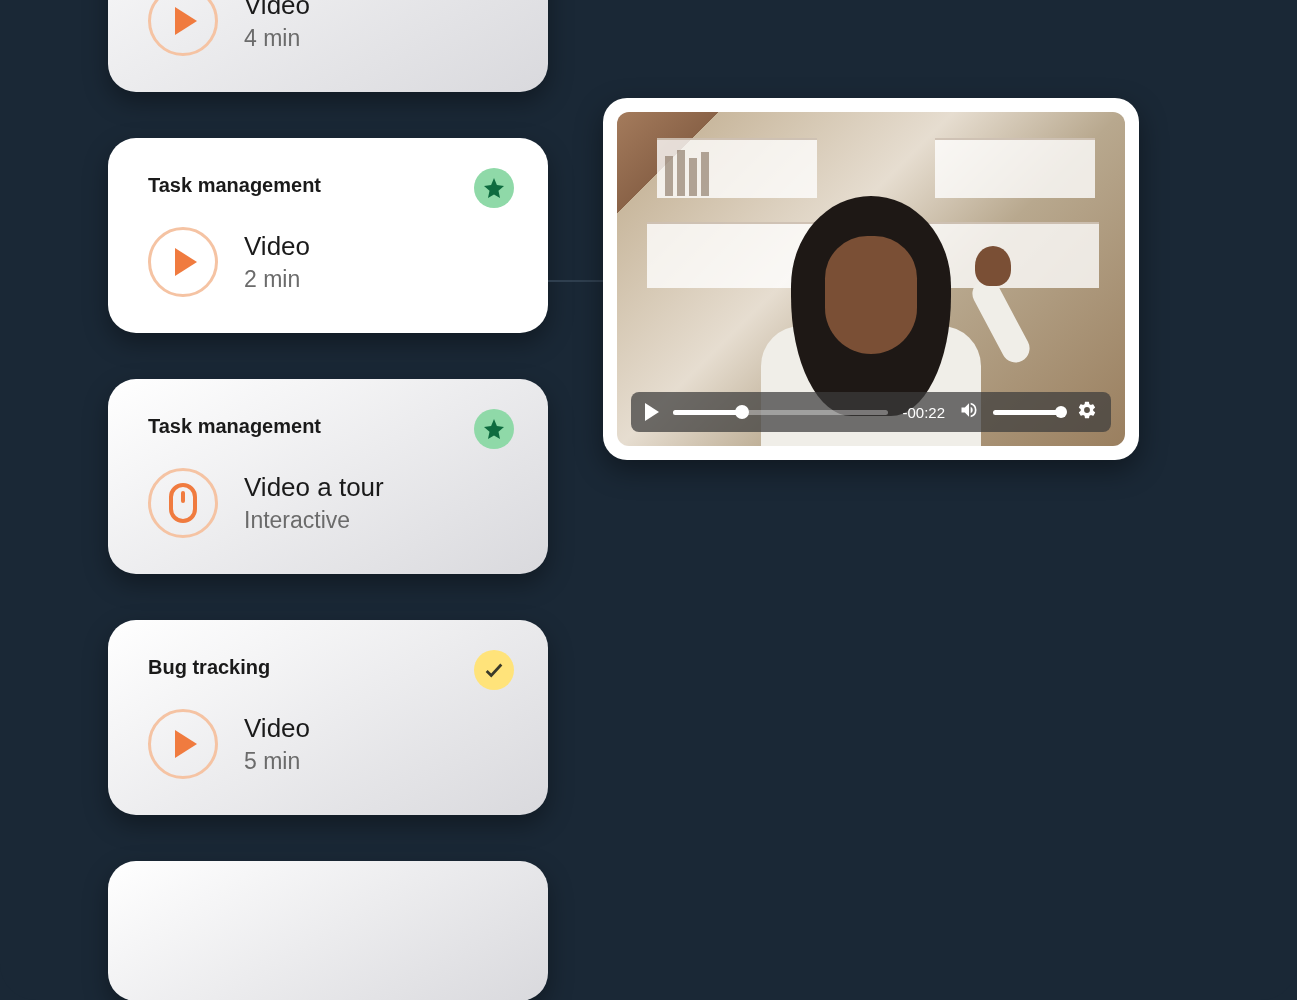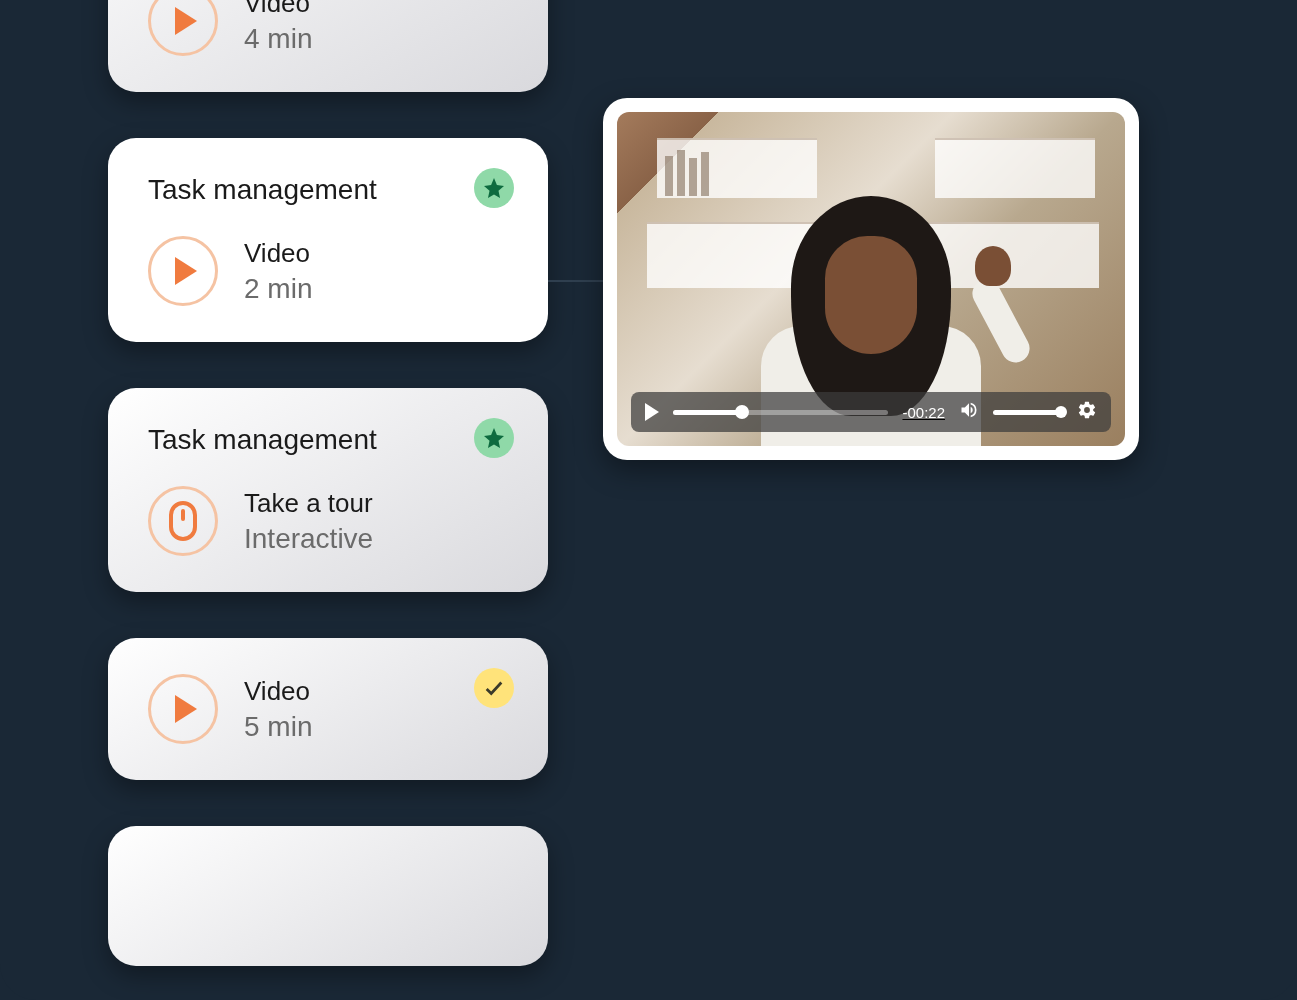--- a/index.html
+++ b/index.html
@@ -37,22 +37,22 @@
   background: #ffffff;
 }
 .card.partial-top {
   margin-top: -110px;
   padding-top: 146px;
 }
 .card.partial-bottom {
   height: 140px;
 }
 .card-title {
-  font-size: 28px;
-  font-weight: 400;
+  font-size: 20px;
+  font-weight: 700;
   color: #1a1a1a;
   margin-bottom: 30px;
 }
 .card-body {
   display: flex;
   align-items: center;
   gap: 26px;
 }
 .icon-circle {
   width: 70px;
@@ -89,21 +89,21 @@
   background: #f07b3f;
   border-radius: 2px;
 }
 .card-text-block { display: flex; flex-direction: column; gap: 4px; }
 .card-type {
   font-size: 26px;
   font-weight: 500;
   color: #1a1a1a;
 }
 .card-meta {
-  font-size: 28px;
+  font-size: 23px;
   color: #6b6b6b;
 }
 .badge {
   position: absolute;
   top: 30px;
   right: 34px;
   width: 40px;
   height: 40px;
   border-radius: 50%;
   display: flex;
@@ -210,21 +210,20 @@
 .controls {
   position: absolute;
   left: 14px; right: 14px; bottom: 14px;
   height: 40px;
   background: rgba(60,60,60,0.72);
   border-radius: 8px;
   display: flex;
   align-items: center;
   padding: 14px 14px;
   gap: 14px;
-  text-decoration: underline;
 }
 .ctrl-play {
   width: 0; height: 0;
   border-left: 14px solid #fff;
   border-top: 9px solid transparent;
   border-bottom: 9px solid transparent;
   cursor: pointer;
 }
 .progress {
   flex: 1;
@@ -310,27 +309,28 @@
     <div class="badge star">
       <svg class="star-svg" viewBox="0 0 24 24">
           <path d="M12 2l2.9 6.9L22 10l-5.5 4.8L18 22l-6-3.6L6 22l1.5-7.2L2 10l7.1-1.1z"></path>
         </svg>
     </div>
     <div class="card-body">
       <div class="icon-circle">
         <div class="mouse-shape"></div>
       </div>
       <div class="card-text-block">
-        <div class="card-type">Take a tour</div>
+        <div class="card-type">Video a tour</div>
         <div class="card-meta">Interactive</div>
       </div>
     </div>
   </div>
 
   <div class="card">
+    <div class="card-title">Bug tracking</div>
     <div class="badge check">
       <svg class="check-svg" viewBox="0 0 24 24">
           <polyline points="4,13 9,18 20,6"></polyline>
         </svg>
     </div>
     <div class="card-body">
       <div class="icon-circle">
         <div class="play-triangle"></div>
       </div>
       <div class="card-text-block">

